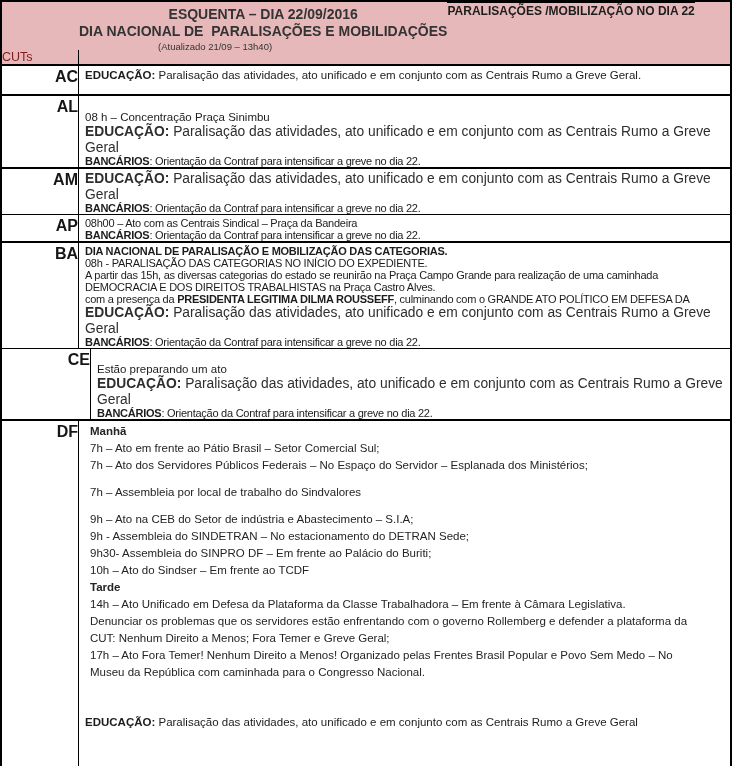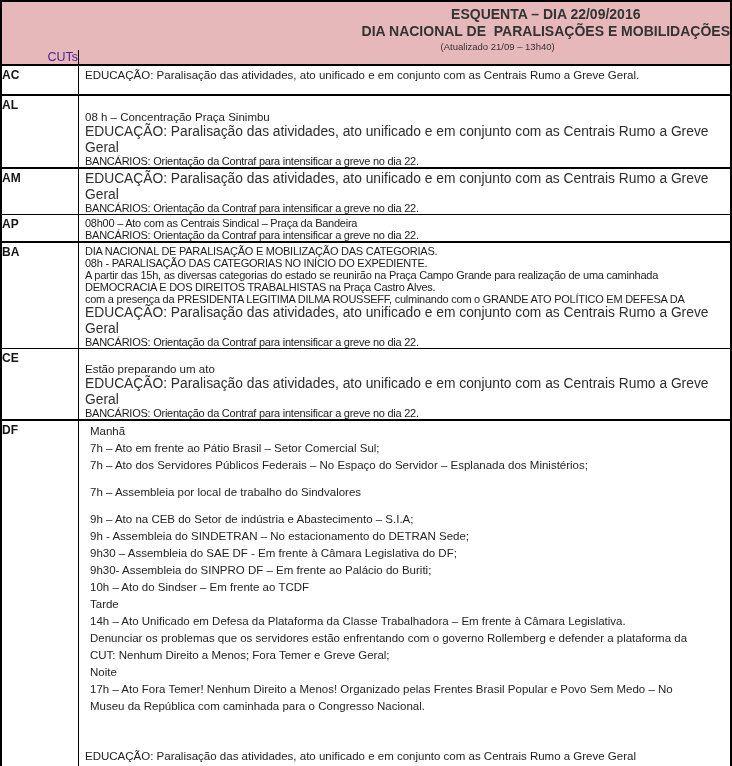--- a/index.html
+++ b/index.html
@@ -1,38 +1,38 @@
 <!DOCTYPE html>
 <html><head>
 <meta charset="utf-8">
 <style>
   html,body{margin:0;padding:0;background:#fff;}
   body{width:732px;font-family:"Liberation Sans",sans-serif;color:#111;}
   .table{box-sizing:border-box;width:732px;border:2px solid #000;background:#fff;}
 
   
   .header-grid{display:grid;grid-template-columns:77px 1fr;background:#e7b8ba;}
-  .cuts-cell{border-right:1px solid #000;display:flex;align-items:center;justify-content:flex-end;
-             font-size:12.5px;color:#4c1d95;margin-top:48px;}
-  .header-right{display:flex;flex-direction:column;align-items:flex-end;}
+  .cuts-cell{border-right:1px solid #000;display:flex;align-items:center;justify-content:flex-start;
+             font-size:12.5px;color:#7f1d1d;margin-top:48px;}
+  .header-right{display:flex;flex-direction:row;}
   .title-block{padding-top:4px;}
   .title-line{font-weight:bold;font-size:14px;line-height:17px;text-align:center;color:#333;white-space:pre-wrap;}
   .updated{font-size:9.5px;line-height:12px;color:#333;margin-left:57px;margin-top:1px;padding-left:22px;}
   .subheader{border-top:1px solid #000;font-weight:bold;font-size:12px;line-height:16px;height:16px;
              text-align:center;color:#1d1d1d;}
 
   
   .t-row{display:grid;grid-template-columns:77px 1fr;border-top:1px solid #000;background:#fff;}
   .t-row.thick{border-top-width:2px;}
-  .state-cell{border-right:1px solid #000;text-align:left;font-weight:bold;font-size:12px;
+  .state-cell{border-right:1px solid #000;text-align:right;font-weight:bold;font-size:16px;
               padding-top:2px;color:#161616;}
   .content-cell{padding:2px 6px 0 6px;}
 
   .line{color:#1c1c1c;}
-  .line .b{font-weight:normal;}
+  .line .b{font-weight:bold;}
   .line.std{font-size:11.5px;line-height:14px;}
   .line.big{font-size:13.8px;line-height:15.5px;color:#2e2e2e;}
   .line.narrow{font-size:11px;line-height:12px;letter-spacing:-0.25px;}
   .line.df{font-size:11.5px;line-height:17px;margin-left:5px;color:#242424;}
   .line.df.gap{margin-top:10px;}
   .line.blank-sm{height:12px;}
   .line.blank-ce{height:11px;}
   .line.blank-lg{height:34px;}
 </style>
 </head>
@@ -43,20 +43,21 @@
   <div class="header-grid">
     <div class="cuts-cell">
       <span>CUTs</span>
     </div>
     <div class="header-right">
       <div class="title-block">
         <div class="title-line">ESQUENTA – DIA 22/09/2016</div>
         <div class="title-line">DIA NACIONAL DE  PARALISAÇÕES E MOBILIDAÇÕES</div>
         <div class="updated">(Atualizado 21/09 – 13h40)</div>
       </div>
+      <div class="subheader">PARALISAÇÕES /MOBILIZAÇÃO NO DIA 22</div>
     </div>
   </div>
 
   <div id="rows">
       <div class="t-row thick" style="min-height: 28px;">
         <div class="state-cell">AC</div>
         <div class="content-cell">
           <div class="line std"><span class="b">EDUCAÇÃO:</span><span> Paralisação das atividades, ato unificado e em conjunto com as Centrais Rumo a Greve Geral.</span></div>
         </div>
       </div>
@@ -91,47 +92,45 @@
           <div class="line narrow"><span class="b">DIA NACIONAL DE PARALISAÇÃO E MOBILIZAÇÃO DAS CATEGORIAS.</span></div>
           <div class="line narrow"><span>08h - PARALISAÇÃO DAS CATEGORIAS NO INÍCIO DO EXPEDIENTE.</span></div>
           <div class="line narrow"><span>A partir das 15h, as diversas categorias do estado se reunirão na Praça Campo Grande para realização de uma caminhada</span></div>
           <div class="line narrow"><span>DEMOCRACIA E DOS DIREITOS TRABALHISTAS na Praça Castro Alves.</span></div>
           <div class="line narrow"><span>com a presença da </span><span class="b">PRESIDENTA LEGITIMA DILMA ROUSSEFF</span><span>, culminando com o GRANDE ATO POLÍTICO EM DEFESA DA</span></div>
           <div class="line big"><span class="b">EDUCAÇÃO:</span><span> Paralisação das atividades, ato unificado e em conjunto com as Centrais Rumo a Greve</span></div>
           <div class="line big"><span>Geral</span></div>
           <div class="line narrow"><span class="b">BANCÁRIOS</span><span>: Orientação da Contraf para intensificar a greve no dia 22.</span></div>
         </div>
       </div>
-      <div class="t-row" style="min-height: 70px;">
+      <div class="t-row" style="min-height: 70px; padding-left: 12px;">
         <div class="state-cell">CE</div>
         <div class="content-cell">
           <div class="line blank-ce"></div>
           <div class="line std"><span>Estão preparando um ato</span></div>
           <div class="line big"><span class="b">EDUCAÇÃO:</span><span> Paralisação das atividades, ato unificado e em conjunto com as Centrais Rumo a Greve</span></div>
           <div class="line big"><span>Geral</span></div>
           <div class="line narrow"><span class="b">BANCÁRIOS</span><span>: Orientação da Contraf para intensificar a greve no dia 22.</span></div>
         </div>
       </div>
       <div class="t-row thick" style="min-height: 352px;">
         <div class="state-cell">DF</div>
         <div class="content-cell">
           <div class="line df"><span class="b">Manhã</span></div>
           <div class="line df"><span>7h – Ato em frente ao Pátio Brasil – Setor Comercial Sul;</span></div>
           <div class="line df"><span>7h – Ato dos Servidores Públicos Federais – No Espaço do Servidor – Esplanada dos Ministérios;</span></div>
           <div class="line df gap"><span>7h – Assembleia por local de trabalho do Sindvalores</span></div>
           <div class="line df gap"><span>9h – Ato na CEB do Setor de indústria e Abastecimento – S.I.A;</span></div>
           <div class="line df"><span>9h - Assembleia do SINDETRAN – No estacionamento do DETRAN Sede;</span></div>
-          <div class="line df"><span>9h30 – Assembleia do SAE DF - Em frente à Câmara Legislativa do DF;</span></div>
           <div class="line df"><span>9h30- Assembleia do SINPRO DF – Em frente ao Palácio do Buriti;</span></div>
           <div class="line df"><span>10h – Ato do Sindser – Em frente ao TCDF</span></div>
           <div class="line df"><span class="b">Tarde</span></div>
           <div class="line df"><span>14h – Ato Unificado em Defesa da Plataforma da Classe Trabalhadora – Em frente à Câmara Legislativa.</span></div>
           <div class="line df"><span>Denunciar os problemas que os servidores estão enfrentando com o governo Rollemberg e defender a plataforma da</span></div>
           <div class="line df"><span>CUT: Nenhum Direito a Menos; Fora Temer e Greve Geral;</span></div>
-          <div class="line df"><span class="b">Noite</span></div>
           <div class="line df"><span>17h – Ato Fora Temer! Nenhum Direito a Menos! Organizado pelas Frentes Brasil Popular e Povo Sem Medo – No</span></div>
           <div class="line df"><span>Museu da República com caminhada para o Congresso Nacional.</span></div>
           <div class="line blank-lg"></div>
           <div class="line std"><span class="b">EDUCAÇÃO:</span><span> Paralisação das atividades, ato unificado e em conjunto com as Centrais Rumo a Greve Geral</span></div>
         </div>
       </div>
     </div>
 
 </div>
 

